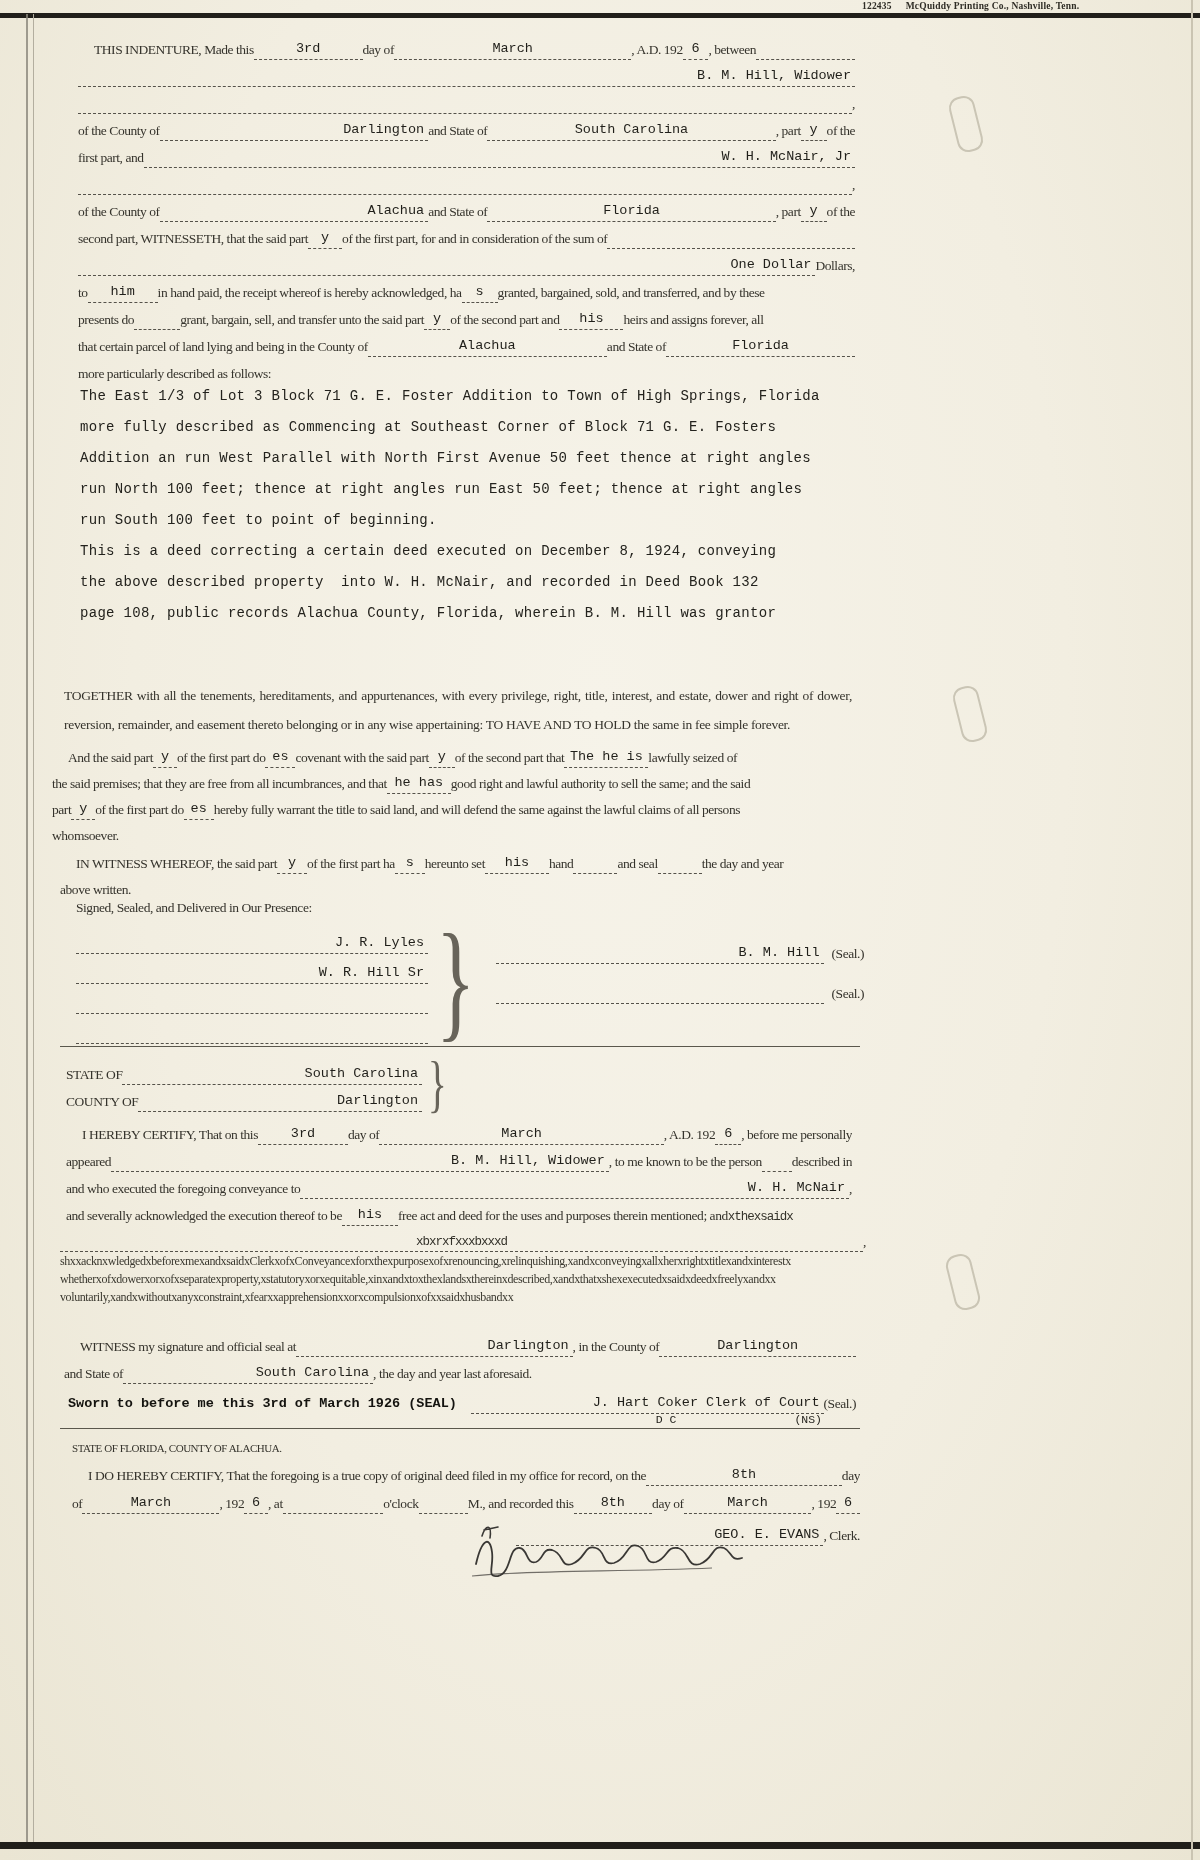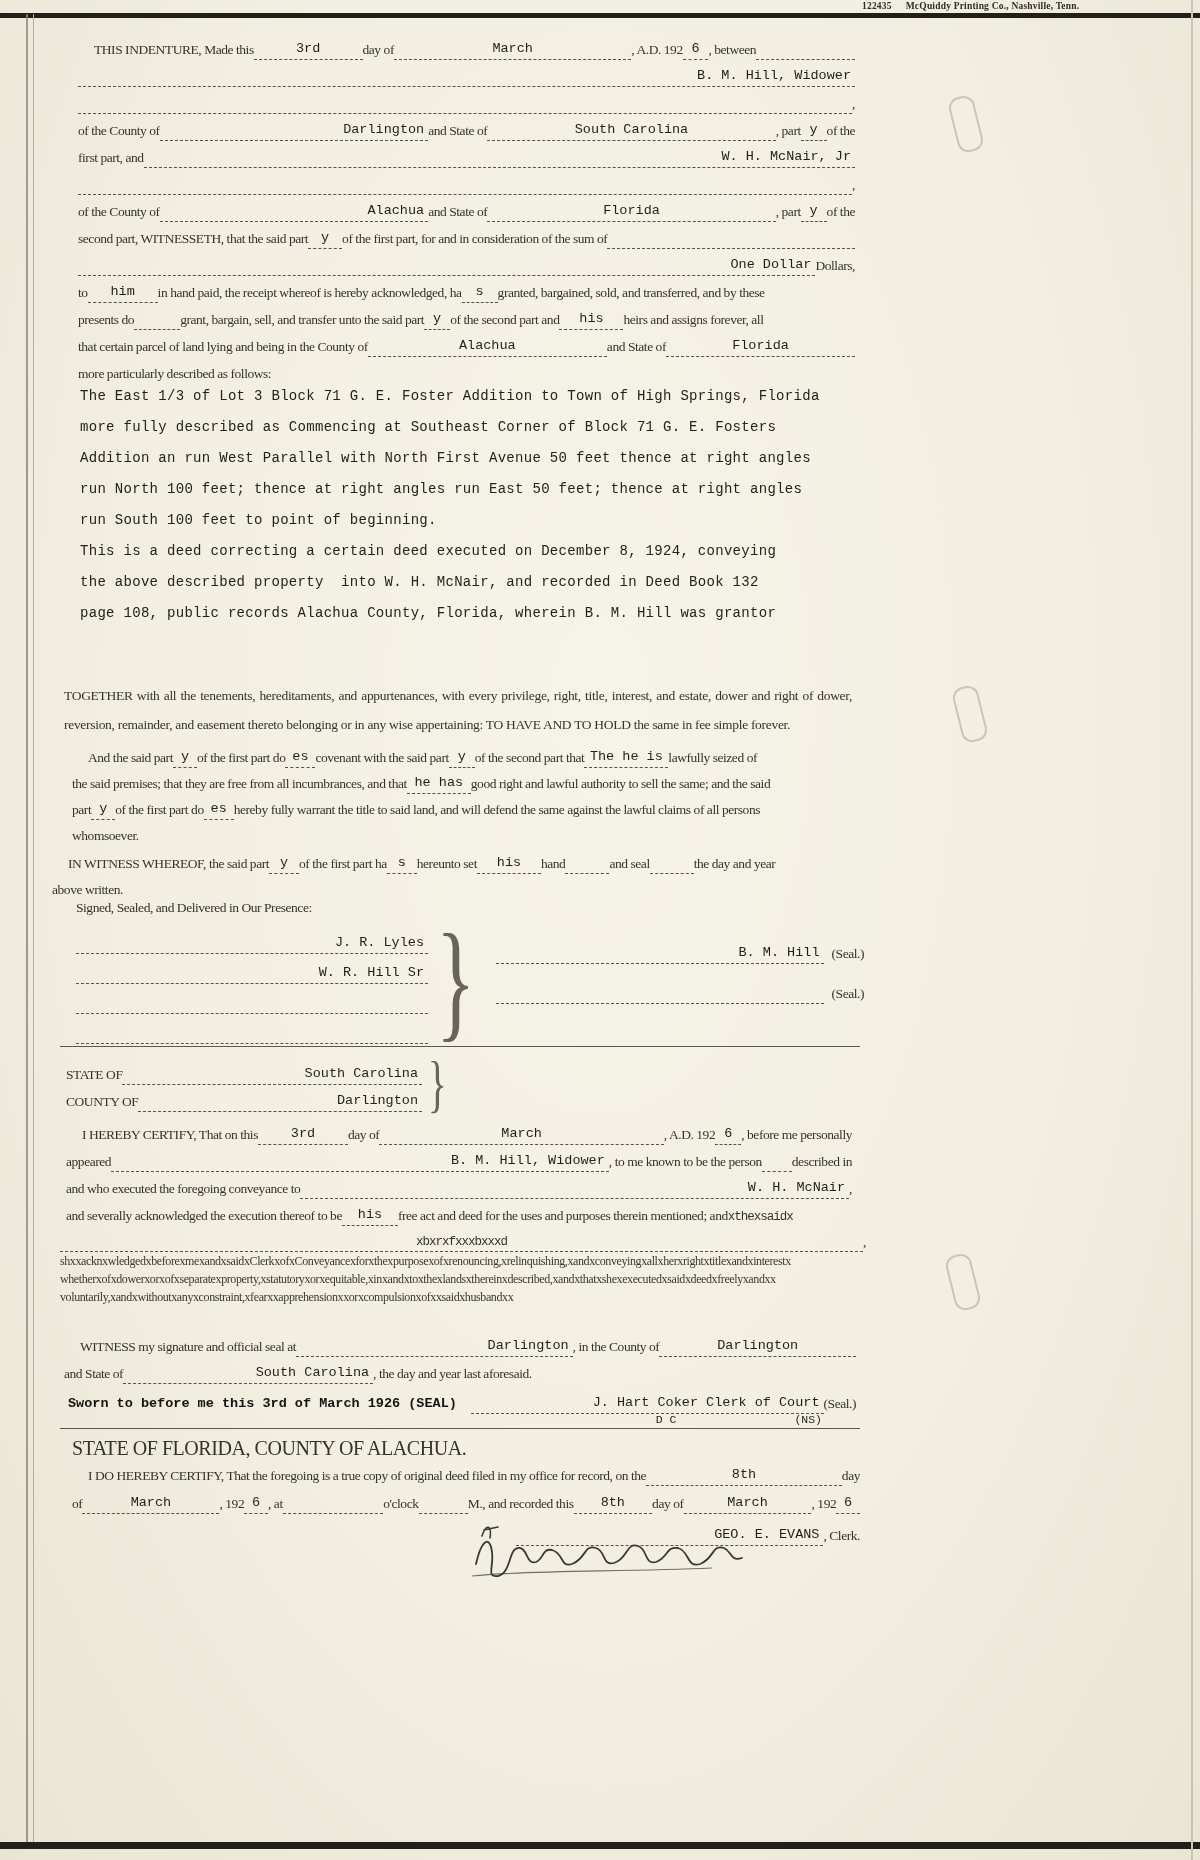--- a/index.html
+++ b/index.html
@@ -25,22 +25,22 @@
   .bband{position:absolute;left:0;right:0;top:1842px;height:7px;background:#211f1a;}
   .pmark{position:absolute;top:1px;left:862px;display:flex;gap:14px;font-size:9.5px;font-weight:bold;letter-spacing:.2px;color:#2e2c25;}
   .vrule1{position:absolute;left:26px;top:14px;height:1828px;width:2px;background:#8a867a;opacity:.8;}
   .vrule2{position:absolute;left:33px;top:14px;height:1828px;width:1px;background:#b3ae9f;}
   .vrule3{position:absolute;left:1191px;top:0;height:1860px;width:2px;background:#cac4b2;}
   .sep{position:absolute;left:60px;width:800px;height:1px;background:#5a574c;}
   .mark{position:absolute;width:22px;height:52px;border:2.5px solid #bcb7a6;border-radius:11px;opacity:.75;transform:rotate(-14deg);}
   #secA{left:78px;top:33px;width:777px;}  #secA .ln{height:27px;}
   #secB{left:80px;top:388px;width:770px;}
   #secC{left:64px;top:682px;width:788px;}
-  #secD{left:72px;top:742px;width:788px;} #secD .ln{height:26px;}
-  #secE{left:52px;top:848px;width:788px;text-align:center;} #secE .ln{height:26px;}
+  #secD{left:52px;top:742px;width:788px;} #secD .ln{height:26px;}
+  #secE{left:60px;top:848px;width:788px;text-align:center;} #secE .ln{height:26px;}
   #secF{left:76px;top:898px;width:788px;height:150px;}
   #secF .ln{height:30px;}
   #secH{left:66px;top:1058px;width:786px;} #secH .ln{height:27px;}
   #secI{left:60px;top:1230px;width:806px;}
   #secJ{left:64px;top:1330px;width:792px;} #secJ .ln{height:27px;}
   #secK{left:72px;top:1436px;width:788px;height:170px;} #secK .ln{height:28px;}
   .abs{position:absolute;}
   .sig{position:absolute;left:468px;top:1516px;z-index:5;}
 </style>
 </head>
@@ -404,21 +404,21 @@
       <span style="flex:0 0 110px"></span>
       <span class="t sm">(NS)</span>
       <span style="flex:0 0 30px"></span>
     </div>
   </div>
 
   <div class="sep" style="top:1428px;"></div>
 
   <div class="sec" id="secK">
     <div class="ln" style="height:22px">
-      <span class="p" style="font-size:20px">STATE OF FLORIDA, COUNTY OF ALACHUA.</span>
+      <span class="p" style="font-size:11px">STATE OF FLORIDA, COUNTY OF ALACHUA.</span>
     </div>
     <div class="ln ind">
       <span class="p">I DO HEREBY CERTIFY, That the foregoing is a true copy of original deed filed in my office for record, on the</span>
       <span class="b g" style="flex-basis:110px">
           <span class="t">8th</span>
         </span>
       <span class="p">day</span>
     </div>
     <div class="ln">
       <span class="p">of</span>

